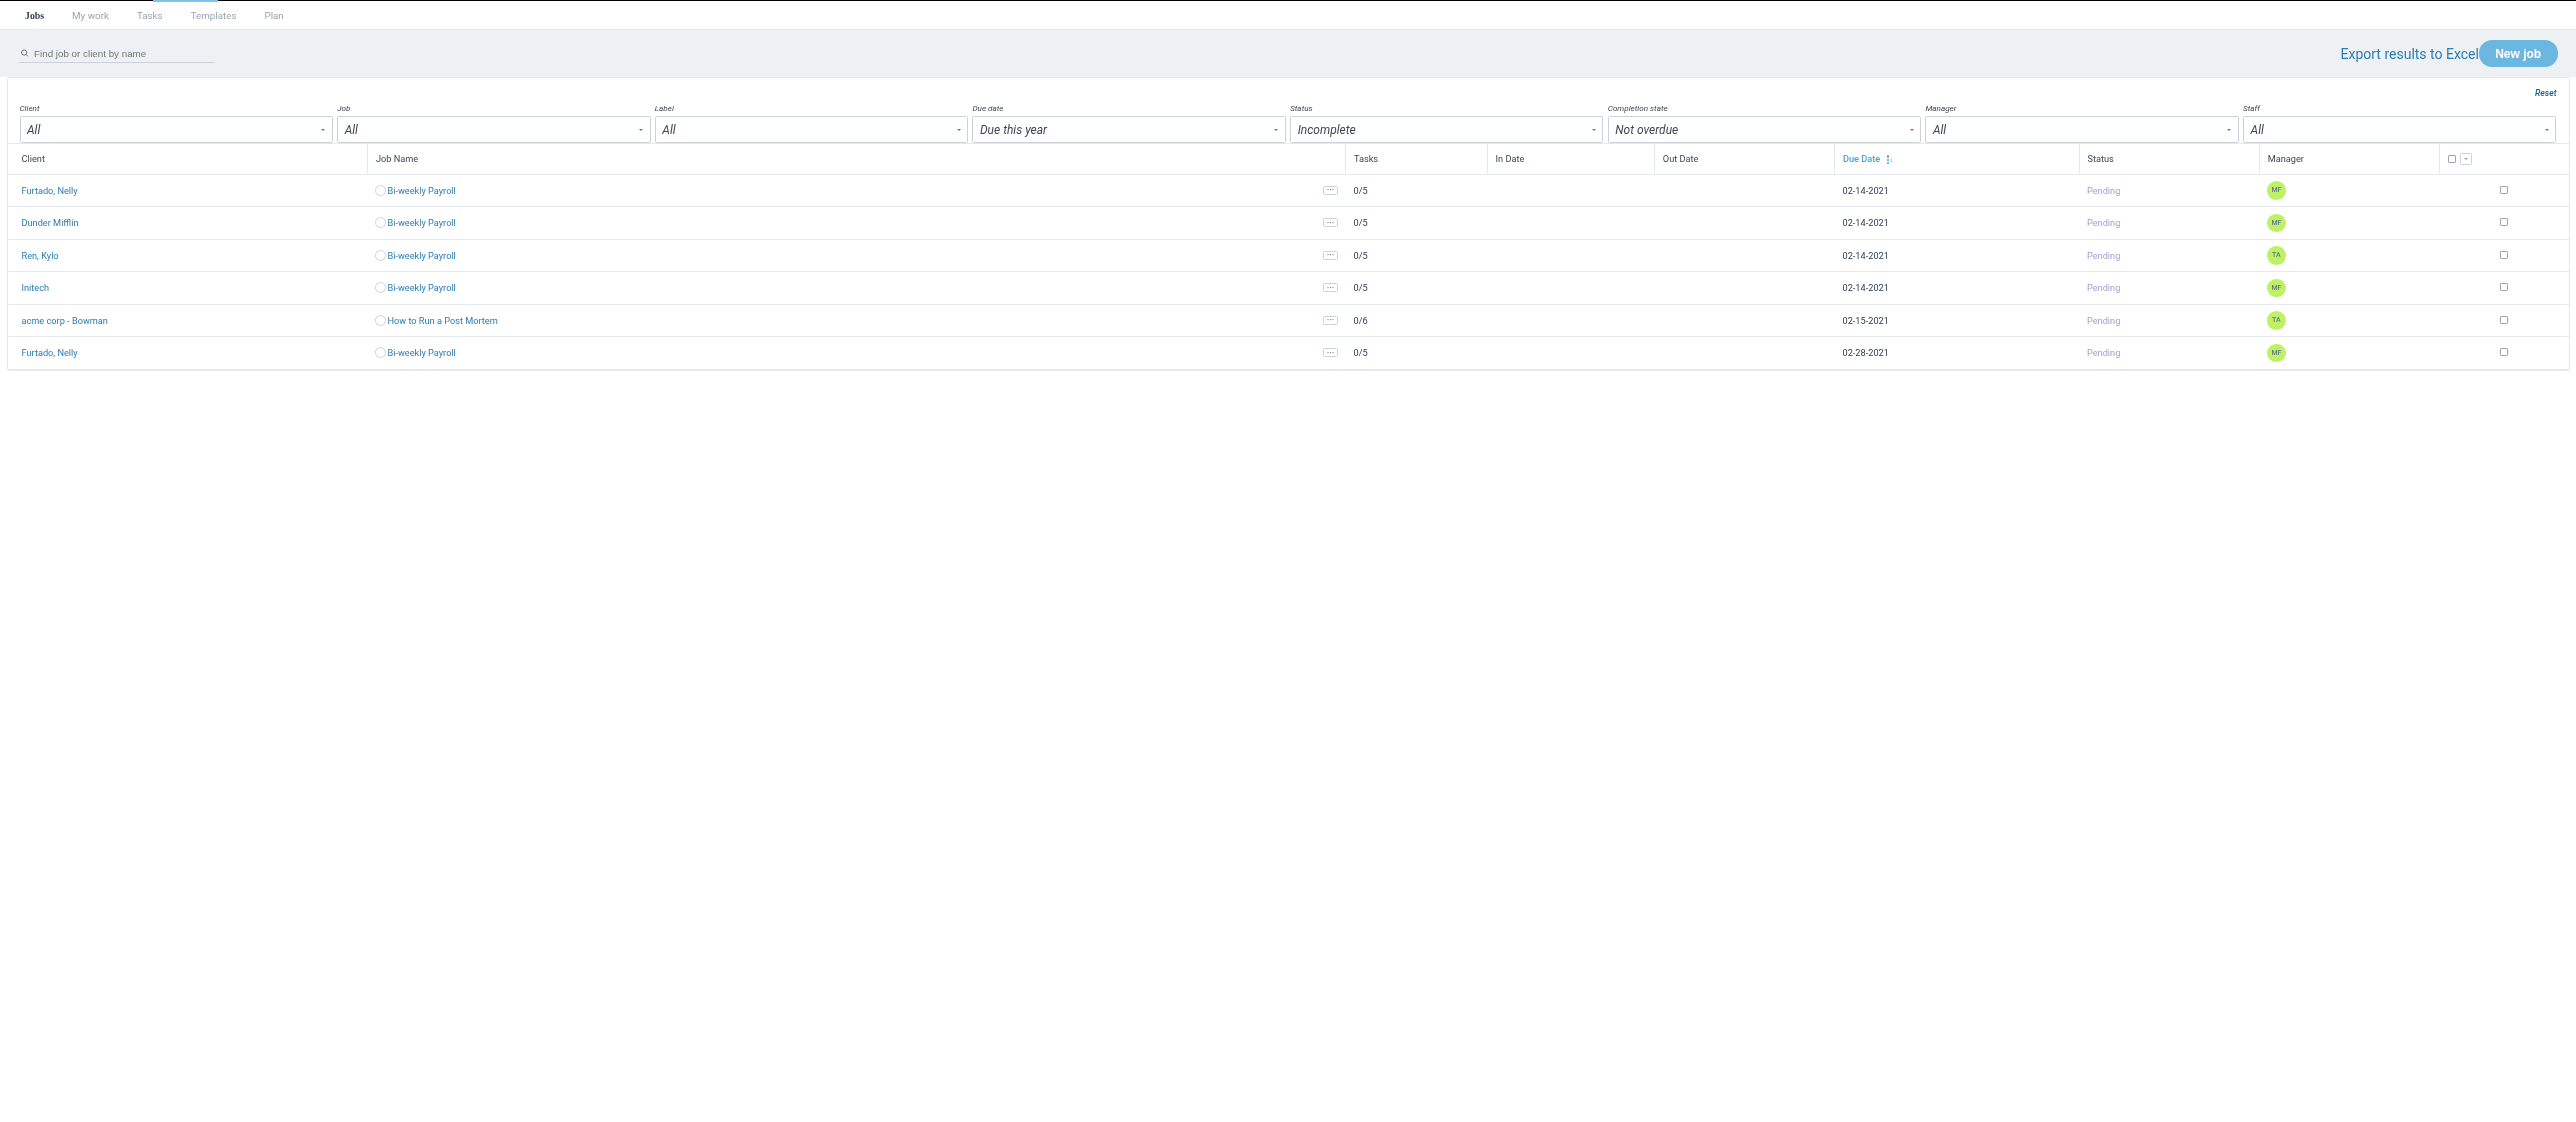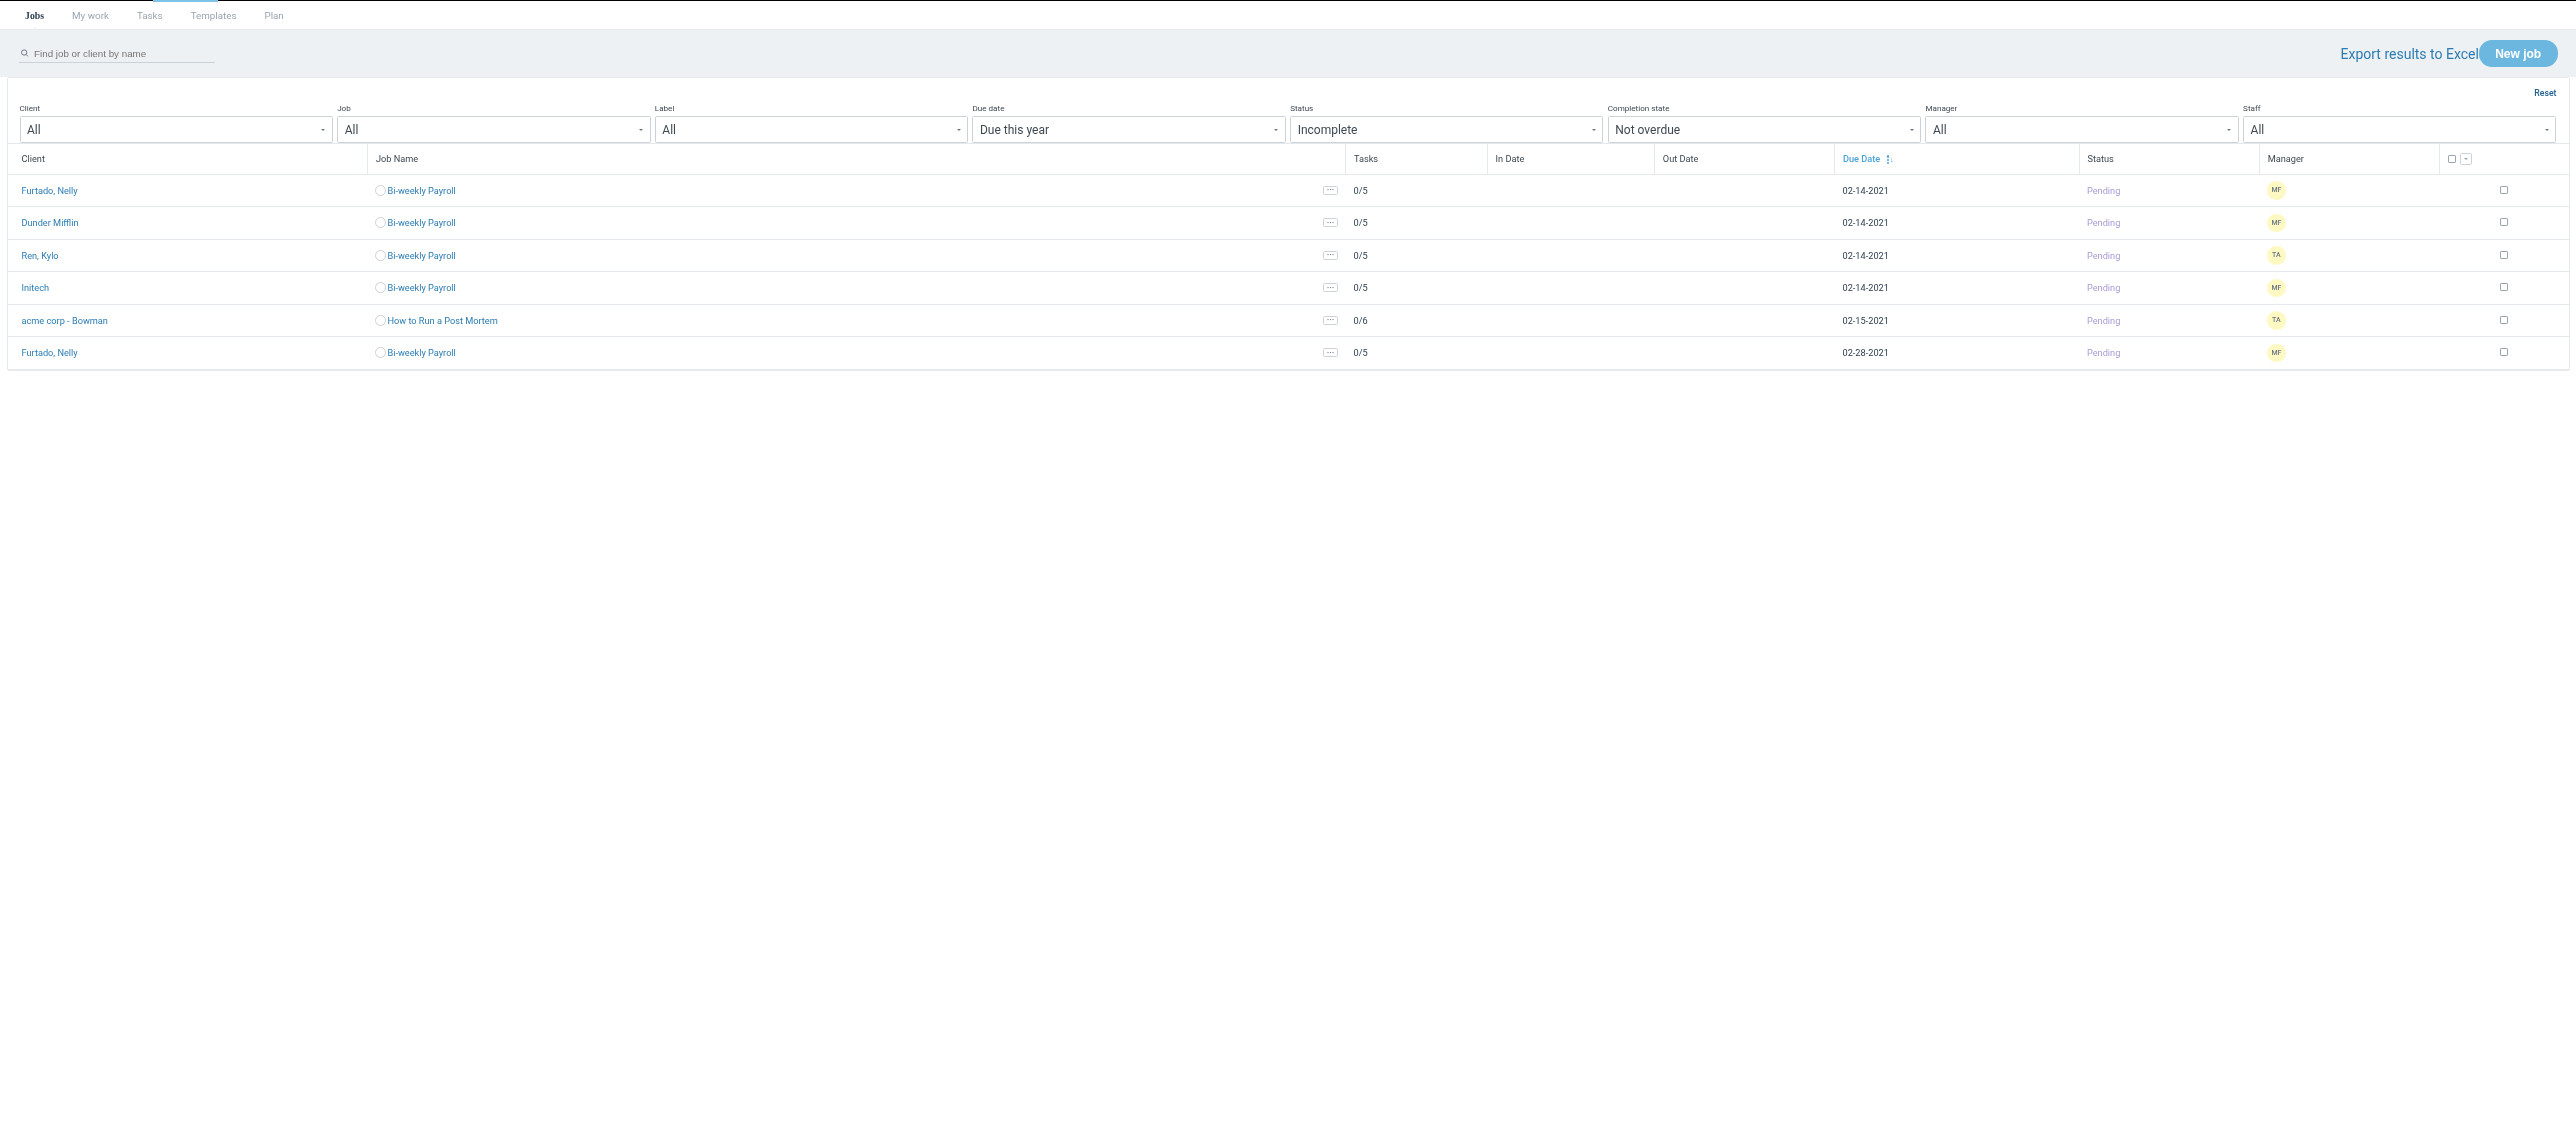--- a/index.html
+++ b/index.html
@@ -16,21 +16,21 @@
 .toolbar { display: flex; align-items: center; padding: 9.8px 18.5px; background: #eef1f4; }
 .search-wrap { display: flex; align-items: center; gap: 5.4px; border-bottom: 0.5px solid #cbd2d9; padding: 3.3px 1.1px; width: 196px; }
 .search-wrap svg { width: 9.8px; height: 9.8px; stroke: #4a5568; }
 .search-input { border: none; background: transparent; font-size: 9.8px; color: #6b7683; outline: none; width: 100%; }
 .toolbar-spacer { flex: 1; }
 .export-link { color: #2b7cb3; font-size: 14px; cursor: pointer; margin-right: 0; }
 .new-job-btn { background: #6cb7e0; color: #fff; border: none; padding: 6.5px 16.3px; border-radius: 13px; font-size: 12px; font-weight: 600; cursor: pointer; }
 
 .main-panel { margin: 0 6.5px; background: #fff; border: 0.5px solid #e5e8ec; border-radius: 1.6px; }
 
-.filter-bar { padding: 7.6px 12px 0 12px; }
+.filter-bar { padding: 7.6px 12px 0 12px; font-style: italic; }
 .filter-reset-row { display: flex; justify-content: flex-end; padding: 2.2px 0 5.4px; }
 .reset-link { color: #1c5d8e; font-size: 8.7px; font-weight: 500; cursor: pointer; }
 .filters-row { display: flex; gap: 4.3px; flex-wrap: wrap; }
 .filter-block { flex: 1; min-width: 92px; display: flex; flex-direction: column; }
 .filter-label { font-size: 8.1px; color: #3d4852; margin-bottom: 3.3px; }
 .filter-select { border: 0.5px solid #cbd2d9; border-radius: 1.6px; padding: 5.4px 6.5px; display: flex; align-items: center; justify-content: space-between; font-size: 12px; color: #3d4852; cursor: pointer; background: #fff; }
 .caret { width: 0; height: 0; border-left: 2.7px solid transparent; border-right: 2.7px solid transparent; border-top: 2.7px solid #6b7683; }
 
 .sorting-row { display: flex; align-items: center; gap: 5.4px; padding: 8.7px 12px 7.6px; font-size: 8.7px; color: #3d4852; }
 .sort-chip { display: inline-flex; align-items: center; gap: 4.3px; background: #e9edf1; border-radius: 7.6px; padding: 2.2px 7.6px; font-size: 8.1px; color: #3d4852; }
@@ -46,21 +46,21 @@
 .sort-icon .arrow { color: #4aa3d9; font-size: 7.6px; }
 
 .jobs-table td { padding: 6.5px 7.6px; border-bottom: 0.5px solid #e5e8ec; font-size: 9.2px; vertical-align: middle; }
 .client-link { color: #2b7cb3; cursor: pointer; }
 .jobname-cell { display: flex; align-items: center; gap: 1px; }
 .radio-circle { width: 11px; height: 11px; border: 1.1px solid #cbd2d9; border-radius: 50%; background: #fff; flex-shrink: 0; }
 .jobname-link { color: #2b7cb3; cursor: pointer; }
 .more-dots { border: 0.5px solid #cbd2d9; border-radius: 1.6px; padding: 0.5px 2.7px; font-size: 6px; color: #6b7683; cursor: pointer; line-height: 1; letter-spacing: 0.5px; }
 .jobname-wrap { display: flex; align-items: center; justify-content: space-between; width: 100%; }
 .status-pending { color: #a89bd4; }
-.avatar { width: 18.5px; height: 18.5px; border-radius: 50%; background: #fef9c3; color: #6b7683; font-size: 7px; display: inline-flex; align-items: center; justify-content: center; font-weight: 500; }
+.avatar { width: 18.5px; height: 18.5px; border-radius: 50%; background: #bef264; color: #6b7683; font-size: 7px; display: inline-flex; align-items: center; justify-content: center; font-weight: 500; }
 .checkbox { width: 8.1px; height: 8.1px; border: 0.8px solid #9aa5b1; border-radius: 1.1px; display: inline-block; cursor: pointer; }
 .header-select-cell { display: flex; align-items: center; gap: 4.3px; }
 .dropdown-box { width: 12px; height: 12px; border: 0.5px solid #cbd2d9; border-radius: 1.6px; display: inline-flex; align-items: center; justify-content: center; cursor: pointer; }
 .dropdown-box .sm-caret { width: 0; height: 0; border-left: 2.2px solid transparent; border-right: 2.2px solid transparent; border-top: 2.2px solid #9aa5b1; }
 
 .col-client { width: 14%; padding-left: 14px !important; }
 .col-jobname { width: 38%; }
 .col-tasks { width: 5.5%; }
 .col-indate { width: 6.5%; margin-top: 36px; }
 .col-outdate { width: 7%; }

